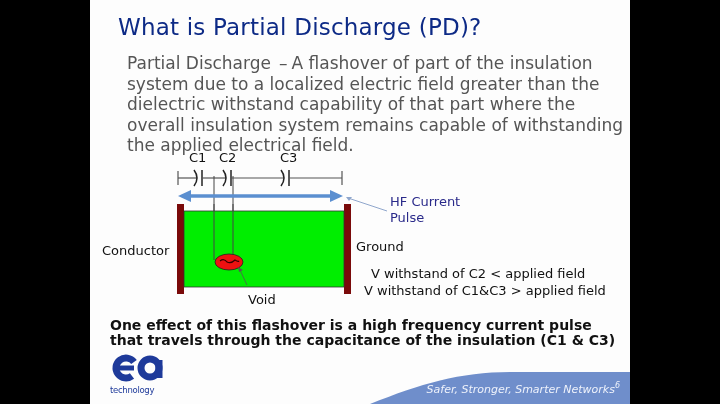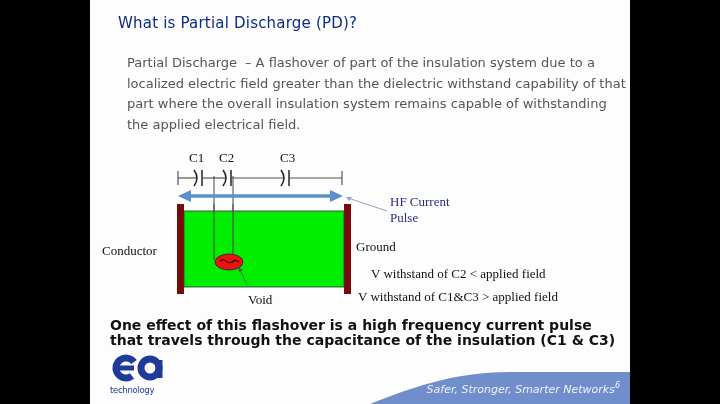--- a/index.html
+++ b/index.html
@@ -1,21 +1,21 @@
 <!DOCTYPE html>
 <html><head>
 <meta charset="utf-8">
 <style>
   html, body { margin:0; padding:0; background:#000; }
   body { width:720px; height:404px; position:relative; overflow:hidden; font-family:"DejaVu Sans", sans-serif; }
   .slide { position:absolute; left:90px; top:0; width:540px; height:404px; background:#fdfdfd; overflow:hidden; }
-  .title { position:absolute; left:28px; top:14px; font-size:15px; color:#0d2a86; letter-spacing:0.2px; white-space:nowrap; }
-  .definition { position:absolute; left:37px; top:53px; width:500px; font-size:13px; line-height:20.5px; color:#555; }
+  .title { position:absolute; left:28px; top:14px; font-size:23px; color:#0d2a86; letter-spacing:0.2px; white-space:nowrap; }
+  .definition { position:absolute; left:37px; top:53px; width:500px; font-size:17px; line-height:20.5px; color:#555; }
   .definition .sep { margin:0 4px 0 8px; }
-  .diagram { position:absolute; left:0; top:140px; width:540px; height:170px;font-family:Liberation Serif, serif; }
+  .diagram { position:absolute; left:0; top:140px; width:540px; height:170px; }
   .lbl { position:absolute; font-size:13px; color:#111; white-space:nowrap; }
   .lbl-blue { color:#2a2a8a; line-height:16px; }
   .conclusion { position:absolute; left:20px; top:318px; width:515px; font-size:14px; font-weight:bold; line-height:15px; color:#111; }
   .footer { position:absolute; left:0; bottom:0; width:540px; height:50px; }
   .tagline { position:absolute; right:10px; bottom:8px; font-size:11px; color:#eef2fb; white-space:nowrap;font-style:italic; }
   .tagline sup { font-size:8px; }
   .logo { position:absolute; left:14px; bottom:10px; width:70px; height:42px; }
   .logo-text { position:absolute; left:20px; bottom:9px; font-size:8.5px; color:#1e3a9a; letter-spacing:-0.3px; }
 </style>
 </head>
@@ -84,21 +84,21 @@
     <div class="lbl lbl-blue" style="left:300px;top:54px;">
       <div>HF Current</div>
       <div>Pulse</div>
     </div>
 
     <span class="lbl" style="left:12px;top:103px;">Conductor</span>
     <span class="lbl" style="left:266px;top:99px;">Ground</span>
     <span class="lbl" style="left:158px;top:152px;">Void</span>
 
     <span class="lbl" style="left:281px;top:126px;">V withstand of C2 &lt; applied field</span>
-    <span class="lbl" style="left:268px;top:143px;margin-top:6px;">V withstand of C1&amp;C3 &gt; applied field</span>
+    <span class="lbl" style="left:274px;top:143px;">V withstand of C1&amp;C3 &gt; applied field</span>
   </div>
 
   <div class="conclusion">One effect of this flashover is a high frequency current pulse that travels through the capacitance of the insulation (C1 &amp; C3)</div>
 
   <div class="footer">
     <svg width="540" height="50" viewBox="0 0 540 50" style="position:absolute;left:0;top:0;">
       <path d="M280 50 C330 30 370 18 420 18 L540 18 L540 50 Z" fill="#6f8ecb"></path>
     </svg>
     <svg class="logo" viewBox="0 0 70 42">
       <g fill="none" stroke="#1e3a9a" stroke-width="7">

